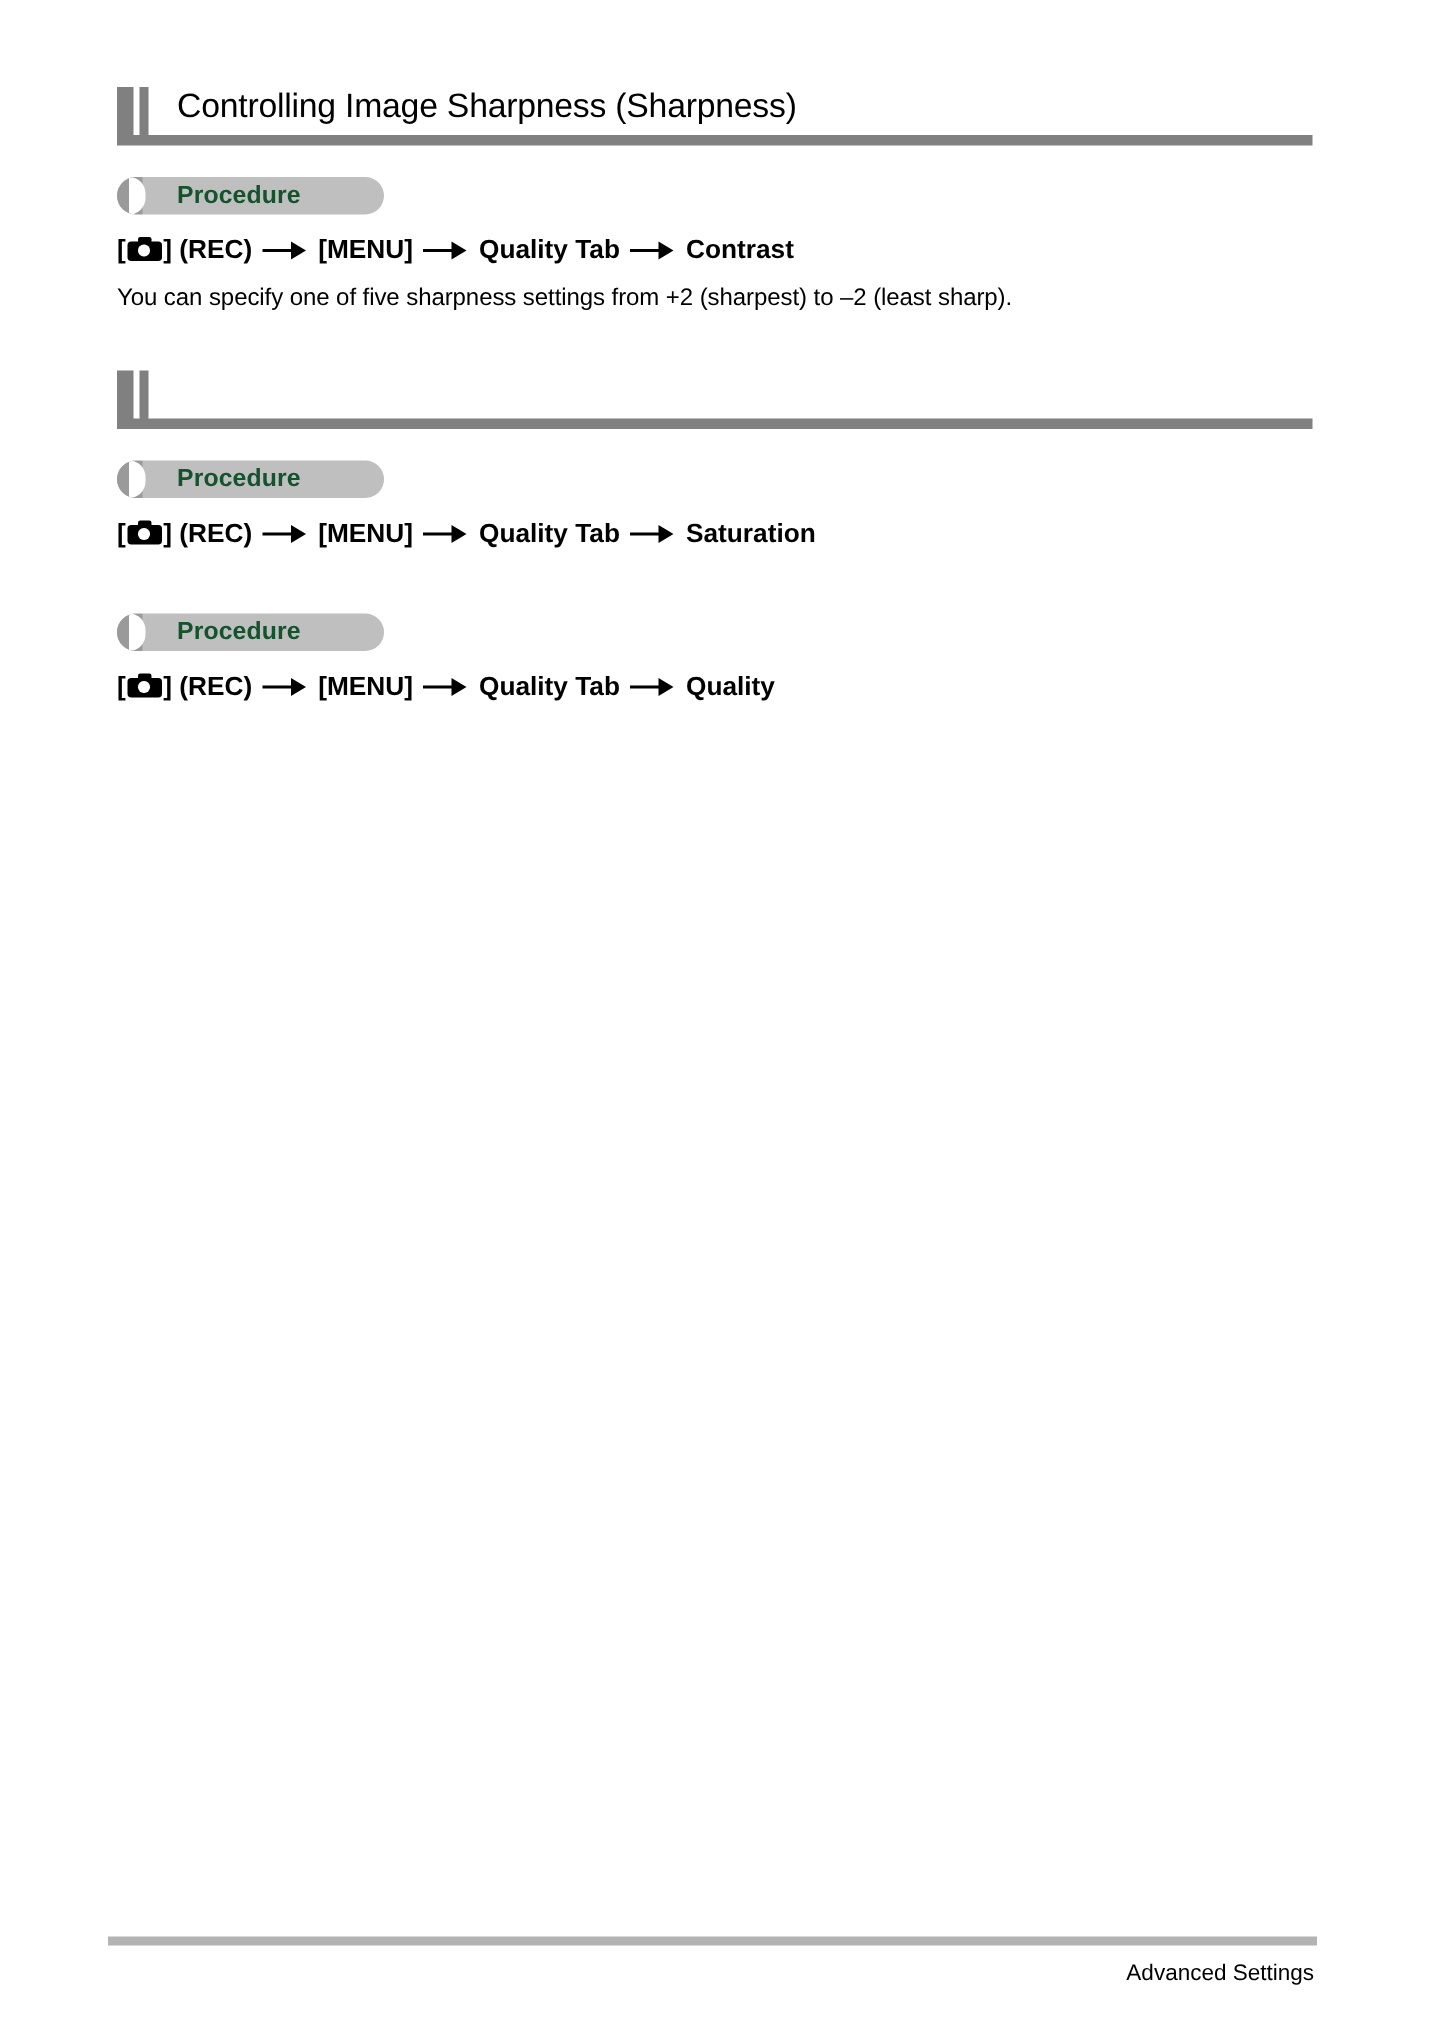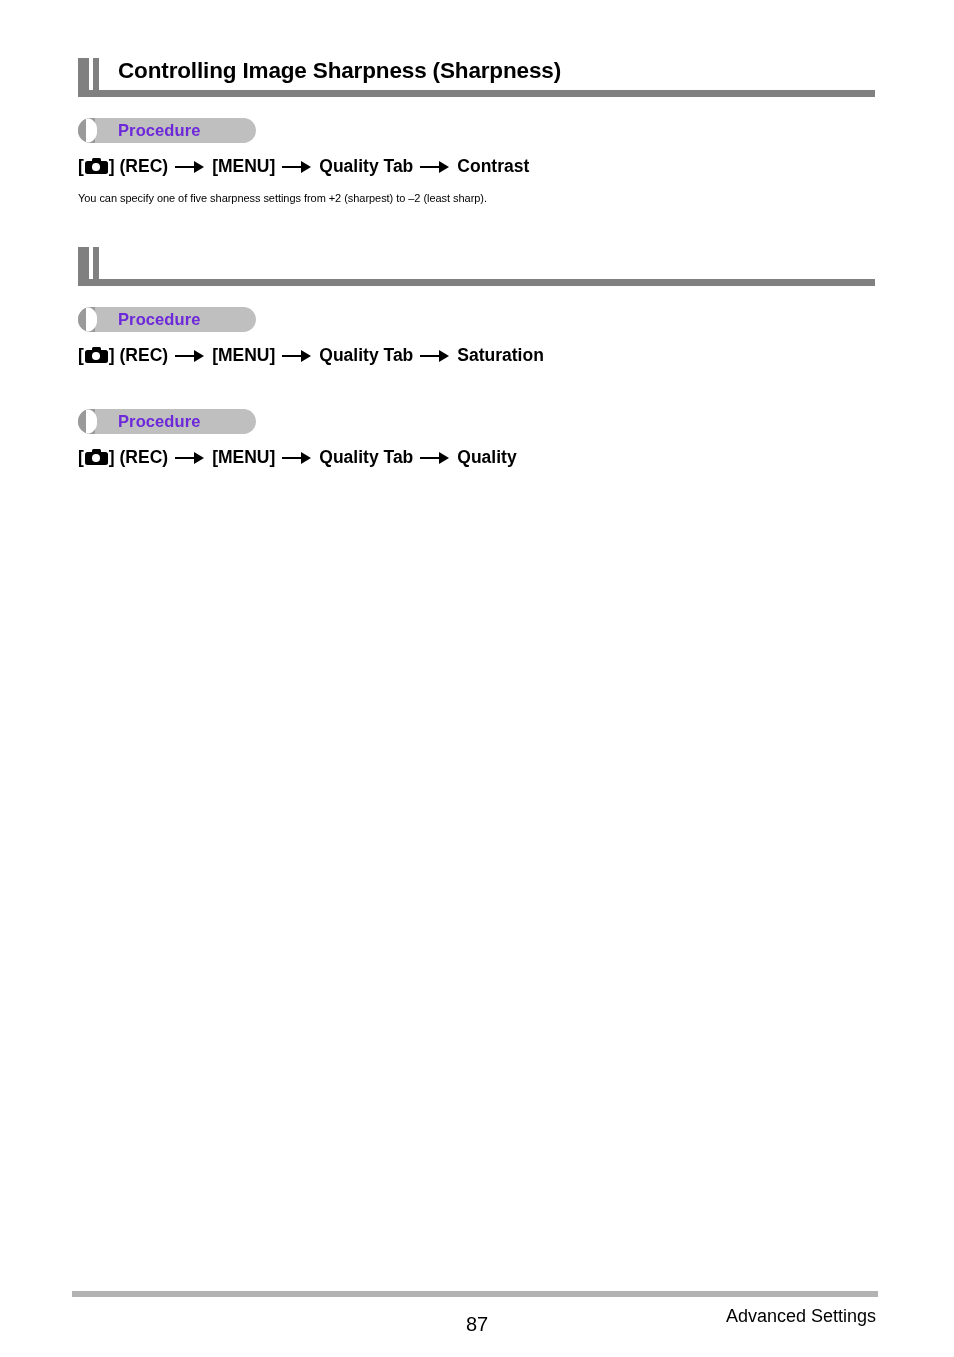--- a/index.html
+++ b/index.html
@@ -59,21 +59,21 @@
     top: 35px;
     width: 797px;
     height: 7px;
     background: #808080;
   }
   .heading-text {
     position: absolute;
     left: 40px;
     top: 0px;
     font-size: 22.5px;
-    font-weight: bold;
+    font-weight: normal;
     line-height: 32px;
     letter-spacing: -0.15px;
     white-space: nowrap;
     text-align: right;
   }
 
   
   .procedure-badge {
     position: relative;
     width: 178px;
@@ -100,21 +100,21 @@
     background: #ffffff;
     border-radius: 0 11px 11px 0;
   }
   .procedure-label {
     position: absolute;
     left: 40px;
     top: 0px;
     line-height: 25px;
     font-size: 16.5px;
     font-weight: bold;
-    color: #6d28d9;
+    color: #14532d;
     letter-spacing: 0.1px;
   }
 
   
   .path-line {
     margin-top: 11px;
     font-size: 17.5px;
     font-weight: bold;
     line-height: 24px;
     white-space: nowrap;
@@ -191,21 +191,21 @@
     bottom: 3.2px;
     width: 7.6px;
     height: 7.6px;
     border-radius: 50%;
     background: #ffffff;
   }
 
   
   .body-text {
     margin-top: 8px;
-    font-size: 11px;
+    font-size: 16px;
     line-height: 25px;
     width: 795px;
     letter-spacing: -0.05px;
   }
 
   
   .gap-1 { height: 33px; }
   .gap-2 { height: 28px; }
 
   
@@ -223,21 +223,21 @@
     top: 1312px;
     width: 954px;
     text-align: center;
     font-size: 20px;
     line-height: 24px;
   }
   .footer-section {
     position: absolute;
     right: 78px;
     top: 1307px;
-    font-size: 18px;
+    font-size: 15px;
     line-height: 18px;
     white-space: nowrap;
   }
 </style>
 </head>
 <body>
 
 <div class="page">
 
   <div class="content">
@@ -314,16 +314,15 @@
         <span class="seg">Quality Tab</span>
         <span class="arrow"></span>
         <span class="seg">Quality</span>
       </div>
 
     </div>
 
   </div>
 
   <div class="footer-rule"></div>
-  <div class="page-number">87</div>
   <div class="footer-section">Advanced Settings</div>
 
 </div>
 
 </body></html>

